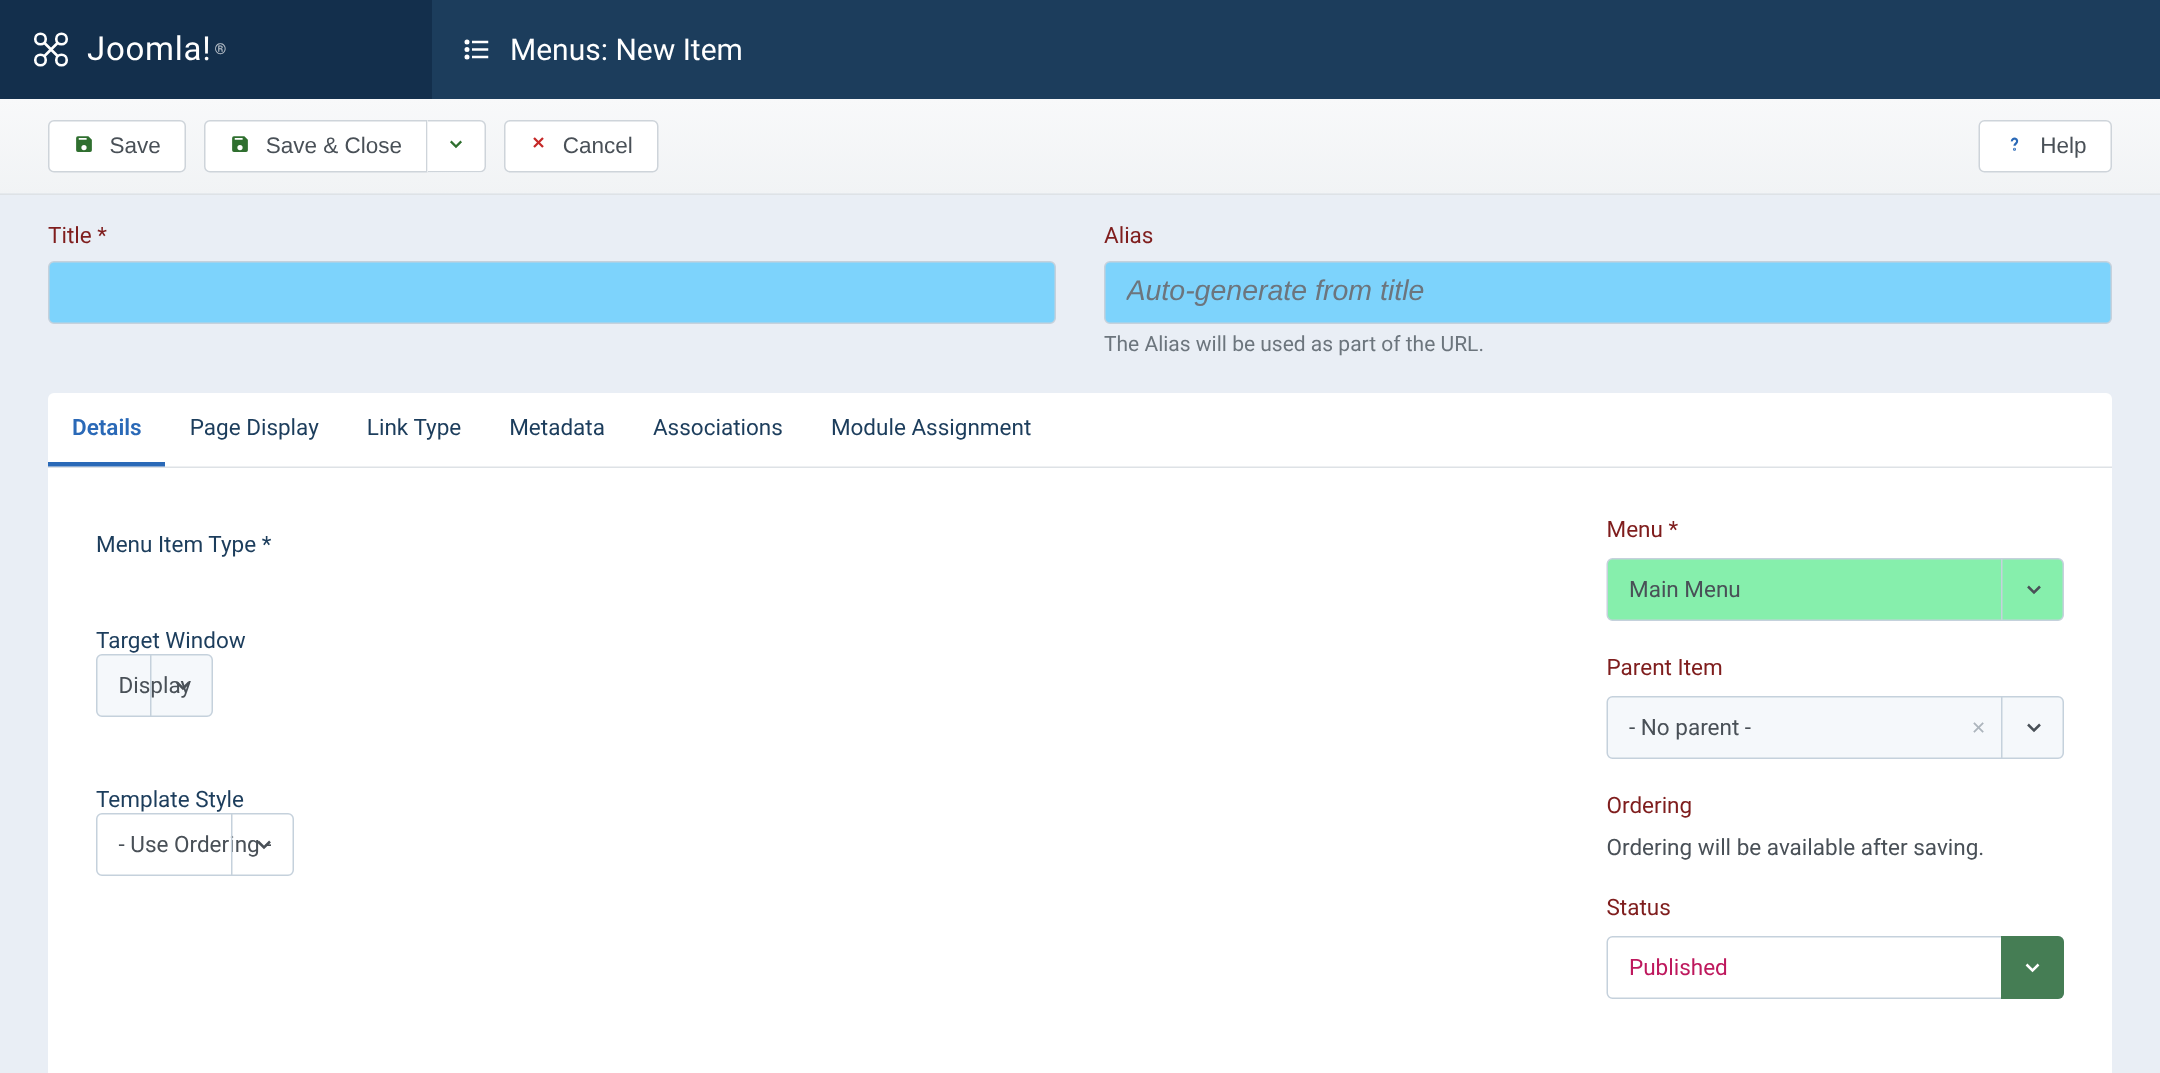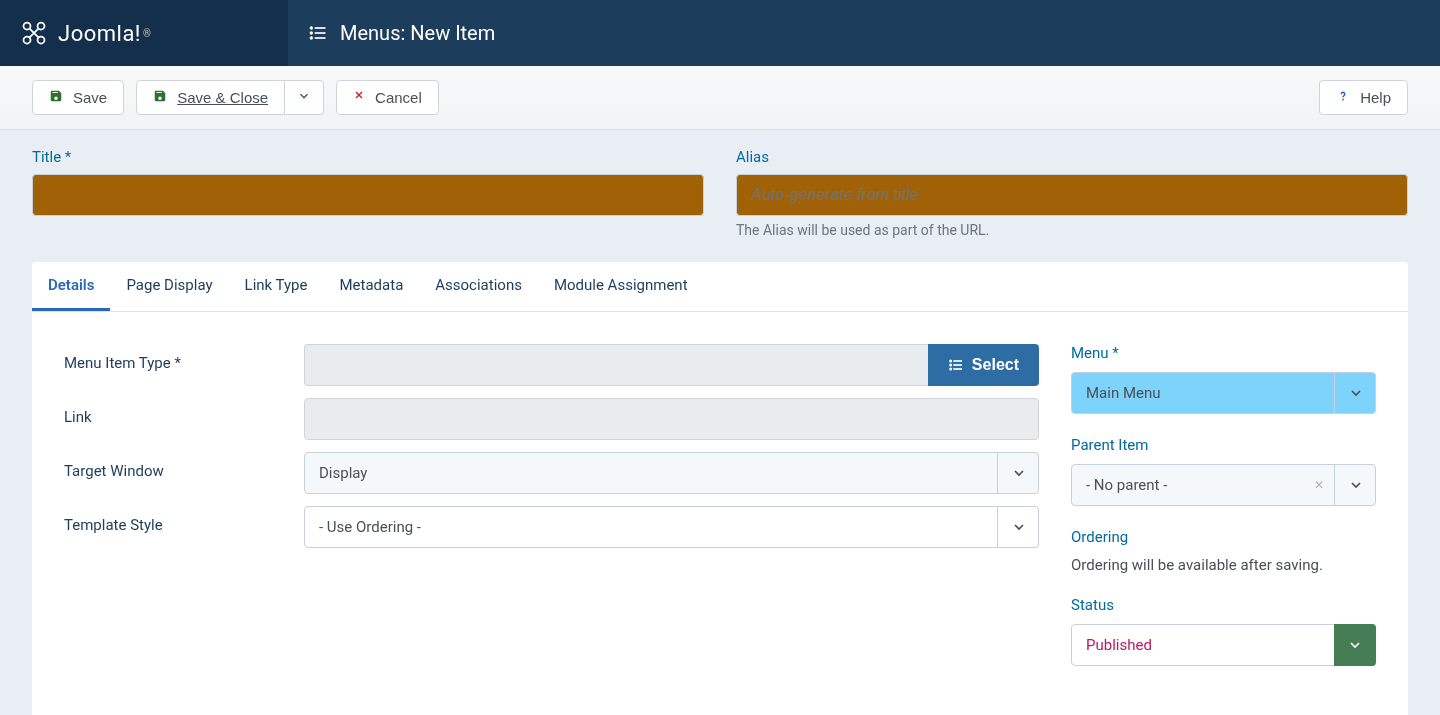--- a/index.html
+++ b/index.html
@@ -112,21 +112,20 @@
       font-size: 15px;
       color: #495057;
       cursor: pointer;
     }
     .btn-group {
       display: inline-flex;
     }
     .btn-group .btn:first-child {
       border-top-right-radius: 0;
       border-bottom-right-radius: 0;
-      text-decoration: underline;
     }
     .btn-group .btn:last-child {
       border-top-left-radius: 0;
       border-bottom-left-radius: 0;
       border-left: none;
     }
     .btn-dropdown {
       padding: 8px 12px;
     }
     .icon-green { color: #2f6f2f; }
@@ -141,32 +140,32 @@
       display: flex;
       gap: 32px;
       margin-bottom: 24px;
     }
     .field-col {
       flex: 1;
     }
     .field-label {
       display: block;
       font-size: 15px;
-      color: #0369a1;
+      color: #7f1d1d;
       font-weight: 400;
       margin-bottom: 8px;
     }
     .text-input {
       width: 100%;
       height: 42px;
       padding: 8px 14px;
       border: 1px solid #c5d1dc;
       border-radius: 4px;
-      font-size: 16px;
-      background: #a16207;
+      font-size: 19px;
+      background: #7dd3fc;
     }
     .text-input::placeholder {
       font-style: italic;
       color: #6c757d;
     }
     .help-text {
       font-size: 14px;
       color: #6c757d;
       margin-top: 6px;
     }
@@ -204,21 +203,22 @@
     }
     .main-col {
       flex: 1;
     }
     .side-col {
       width: 305px;
     }
     .form-row {
       display: flex;
       align-items: flex-start;
-      margin-bottom: 12px;
+      margin-bottom: 36px;
+      flex-direction: column;
     }
     .form-row .row-label {
       width: 240px;
       padding-top: 10px;
       font-size: 15px;
       color: #1c3d5c;
     }
     .form-row .row-control {
       flex: 1;
     }
@@ -413,46 +413,22 @@
       <div class="tab">Metadata</div>
       <div class="tab">Associations</div>
       <div class="tab">Module Assignment</div>
     </div>
 
     <div class="tab-content">
       <div class="main-col">
 
         <div class="form-row">
           <div class="row-label">Menu Item Type *</div>
-          <div class="row-control">
-            <div class="input-group">
-              <div class="input-disabled"></div>
-              <button class="btn-select">
-                <span>
-                  <svg width="16" height="16" viewBox="0 0 24 24" fill="none" stroke="white" stroke-width="2.5">
-                    <line x1="8" y1="6" x2="21" y2="6"></line>
-                    <line x1="8" y1="12" x2="21" y2="12"></line>
-                    <line x1="8" y1="18" x2="21" y2="18"></line>
-                    <circle cx="4" cy="6" r="1" fill="white"></circle>
-                    <circle cx="4" cy="12" r="1" fill="white"></circle>
-                    <circle cx="4" cy="18" r="1" fill="white"></circle>
-                  </svg>
-                </span>
-                <span>Select</span>
-              </button>
-            </div>
-          </div>
-        </div>
-
-        <div class="form-row">
-          <div class="row-label">Link</div>
-          <div class="row-control">
-            <div class="input-disabled" style="border-radius:4px;"></div>
-          </div>
-        </div>
+        </div>
+
 
         <div class="form-row">
           <div class="row-label">Target Window</div>
           <div class="row-control">
             <div class="select-wrap">
               <div class="select-box">Display</div>
               <div class="select-arrow">
                 <svg width="16" height="16" viewBox="0 0 24 24" fill="none" stroke="#495057" stroke-width="2.5">
                     <polyline points="6 9 12 15 18 9"></polyline>
                   </svg>
@@ -473,21 +449,21 @@
               </div>
             </div>
           </div>
         </div>
       </div>
 
       <div class="side-col">
         <div class="side-field">
           <label class="field-label">Menu *</label>
           <div class="select-wrap">
-            <div class="select-box" style="background:#7dd3fc;">Main Menu</div>
+            <div class="select-box" style="background:#86efac;">Main Menu</div>
             <div class="select-arrow">
               <svg width="16" height="16" viewBox="0 0 24 24" fill="none" stroke="#495057" stroke-width="2.5">
                   <polyline points="6 9 12 15 18 9"></polyline>
                 </svg>
             </div>
           </div>
         </div>
 
         <div class="side-field">
           <label class="field-label">Parent Item</label>

